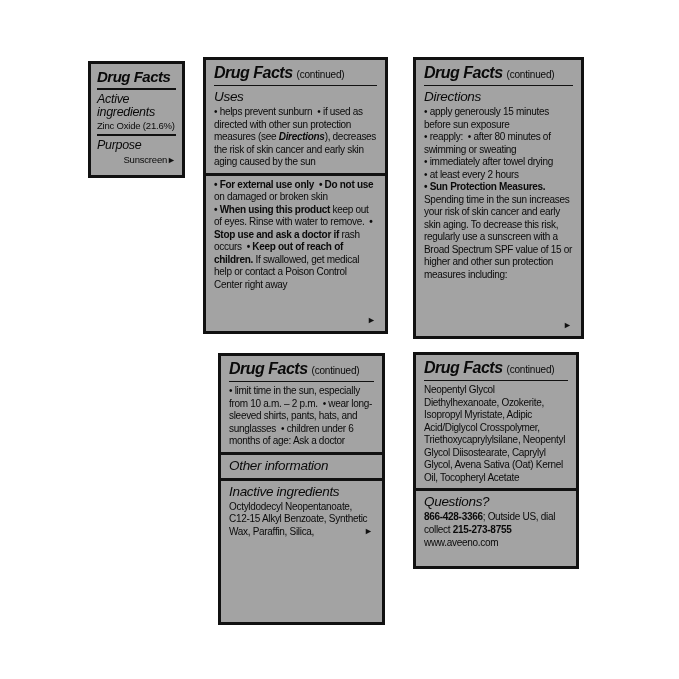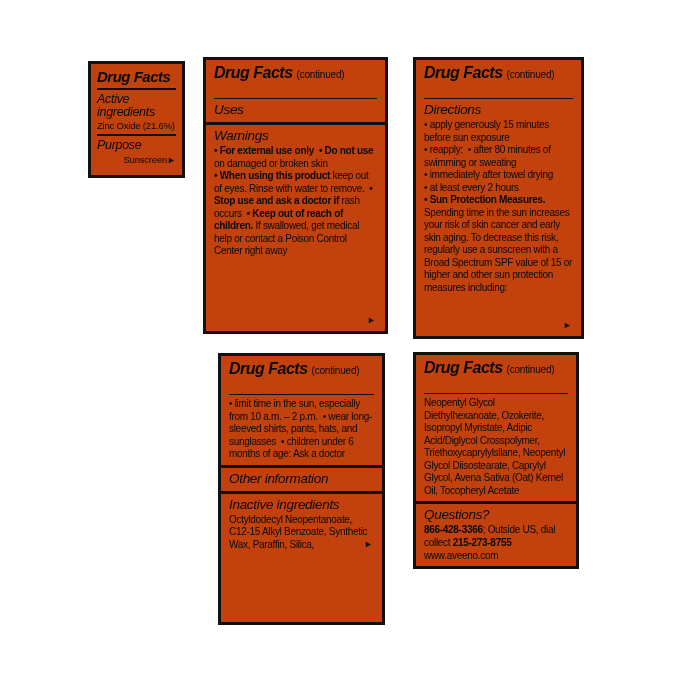--- a/index.html
+++ b/index.html
@@ -6,33 +6,33 @@
   body {
     width: 679px; height: 679px; position: relative; overflow: hidden;
     font-family: "Liberation Sans", sans-serif;
     color: #0a0a0a;
     -webkit-font-smoothing: antialiased;
   }
   .panel {
     position: absolute;
     box-sizing: border-box;
     border: 3px solid #111;
-    background: #c2410c;
+    background: #a3a3a3;
     padding: 4px 8px 5px 8px;
     overflow: hidden;
   }
   #p1 { left: 88px;  top: 61px;  width: 97px;  height: 117px; padding: 4px 6px; }
   #p2 { left: 203px; top: 57px;  width: 185px; height: 277px; }
   #p3 { left: 413px; top: 57px;  width: 171px; height: 282px; }
   #p4 { left: 218px; top: 353px; width: 167px; height: 272px; }
   #p5 { left: 413px; top: 352px; width: 166px; height: 217px; }
 
   .hdr {
     border-bottom: 1.5px solid #111;
-    padding-bottom: 16px;
+    padding-bottom: 3px;
     margin-bottom: 3px;
     white-space: nowrap;
   }
   .t1 {
     font-weight: bold; font-style: italic;
     font-size: 16px; letter-spacing: -0.5px; line-height: 18px;
   }
   #p1 .t1 { font-size: 15px; }
   .cont { font-size: 10px; letter-spacing: -0.2px; margin-left: 4px; }
 
@@ -76,22 +76,22 @@
     <span class="body">Sunscreen</span>
     <span class="arrow">►</span>
   </div>
 </section>
 
 <section class="panel" id="p2">
   <div class="hdr">
     <span class="t1">Drug Facts</span><span class="cont">(continued)</span>
   </div>
   <div class="sec-h">Uses</div>
+  <p class="body"><span>• helps prevent sunburn  • if used as directed with other sun protection measures (see </span><span class="b i">Directions</span><span>), decreases the risk of skin cancer and early skin aging caused by the sun</span></p>
   <div class="thick"></div>
-  <div class="sec-h">Warnings</div>
   <p class="body"><span class="b">• For external use only  • Do not use</span><span> on damaged or broken skin
 </span><span class="b">• When using this product</span><span> keep out of eyes. Rinse with water to remove.  </span><span class="b">• Stop use and ask a doctor if</span><span> rash occurs  </span><span class="b">• Keep out of reach of children.</span><span> If swallowed, get medical help or contact a Poison Control Center right away</span></p>
   <span class="arrow br">►</span>
 </section>
 
 <section class="panel" id="p3">
   <div class="hdr">
     <span class="t1">Drug Facts</span><span class="cont">(continued)</span>
   </div>
   <div class="sec-h">Directions</div>

